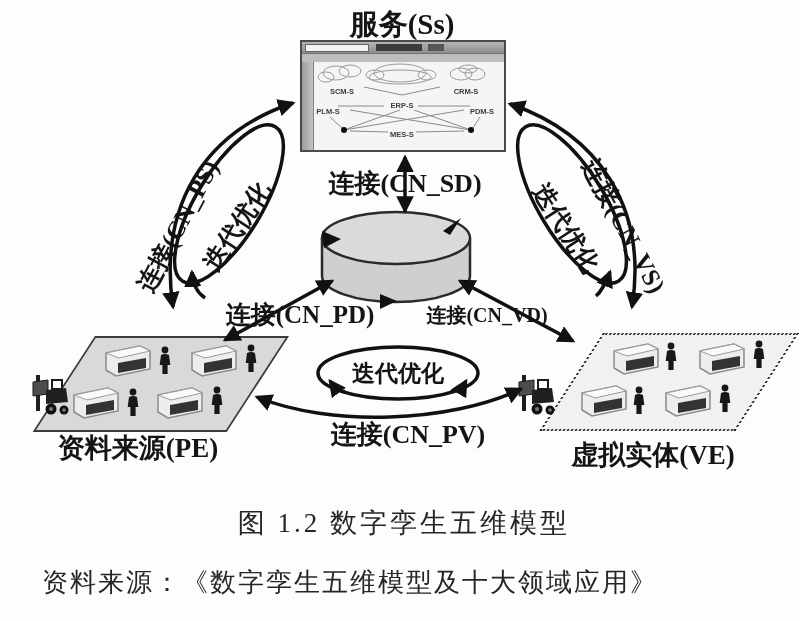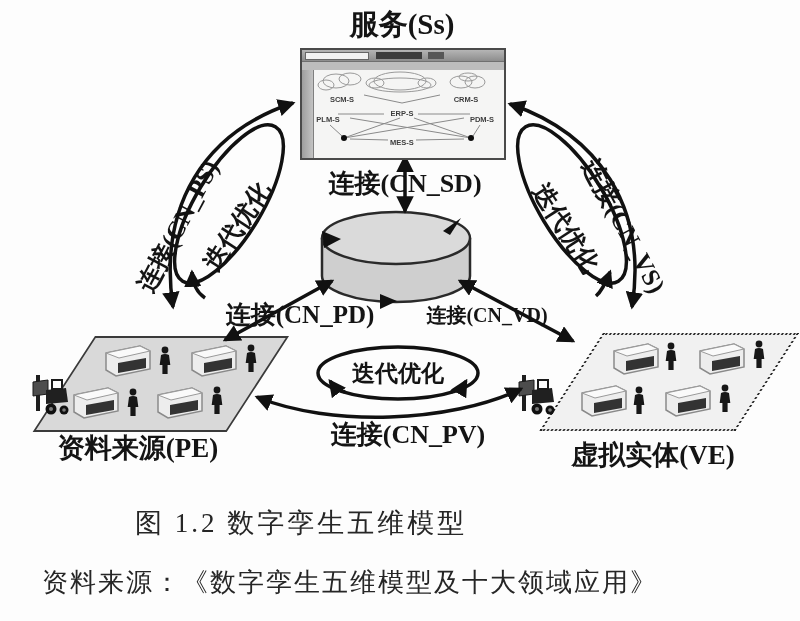--- a/index.html
+++ b/index.html
@@ -9,21 +9,21 @@
        font-weight:700;color:#141414;}
   .lbl.rot-l{transform:translate(-50%,-50%) rotate(-62deg);}
   .lbl.rot-l2{transform:translate(-50%,-50%) rotate(-57deg);}
   .lbl.rot-r{transform:translate(-50%,-50%) rotate(62deg);}
   .lbl.rot-r2{transform:translate(-50%,-50%) rotate(57deg);}
   .plate{position:absolute;transform-origin:0 0;transform:skewX(-33deg);z-index:1;}
   #pe-plate{left:95px;top:336px;width:190px;height:92px;background:#d9d9d9;border:2px solid #3a3a3a;}
   #ve-plate{left:603px;top:333px;width:192px;height:94px;background:#f1f1f1;border:2.5px dotted #2a2a2a;}
   .icon{position:absolute;z-index:2;}
   #arrows{position:absolute;left:0;top:0;z-index:3;}
-  #sw{position:absolute;left:300px;top:48px;width:206px;height:112px;background:#f97316;
+  #sw{position:absolute;left:300px;top:40px;width:206px;height:112px;background:#f97316;
       border:2px solid #4a4a4a;box-sizing:border-box;z-index:3;}
   #sw .tbar{height:11px;background:linear-gradient(#b5b5b5,#8d8d8d);position:relative;border-bottom:1px solid #707070;}
   #sw .tfield{position:absolute;left:3px;top:2px;width:62px;height:6px;background:#f2f2f2;border:1px solid #666;}
   #sw .tdark1{position:absolute;left:74px;top:2px;width:46px;height:7px;background:#3c3c3c;}
   #sw .tdark2{position:absolute;left:126px;top:2px;width:16px;height:7px;background:#575757;}
   #sw .mbar{height:8px;background:#bdbdbd;border-bottom:1px solid #8a8a8a;}
   #sw .wbody{position:absolute;left:0;top:20px;right:0;bottom:0;display:flex;}
   #sw .sbar{width:11px;background:linear-gradient(90deg,#9e9e9e,#c3c3c3);border-right:1px solid #7f7f7f;}
   #sw .canvas{flex:1;background:#f5f5f4;position:relative;}
   .cap{position:absolute;font-weight:400;color:#262626;}
@@ -218,16 +218,16 @@
   <div class="lbl rot-l2" style="left:237px;top:226px;font-size:25px">迭代优化</div>
   <div class="lbl rot-r" style="left:624px;top:226px;font-size:25px">连接(CN_VS)</div>
   <div class="lbl rot-r2" style="left:566px;top:228px;font-size:25px">迭代优化</div>
   <div class="lbl" style="left:300px;top:314px;font-size:25px">连接(CN_PD)</div>
   <div class="lbl" style="left:487px;top:315px;font-size:20px">连接(CN_VD)</div>
   <div class="lbl" style="left:398px;top:373px;font-size:23px">迭代优化</div>
   <div class="lbl" style="left:408px;top:434px;font-size:26px">连接(CN_PV)</div>
   <div class="lbl" style="left:138px;top:448px;font-size:27px">资料来源(PE)</div>
   <div class="lbl" style="left:653px;top:455px;font-size:27px">虚拟实体(VE)</div>
 
-  <div class="cap" style="left:135px;top:505px;width:420px;text-align:left;font-size:27px;letter-spacing:3px">图 1.2 数字孪生五维模型</div>
+  <div class="cap" style="left:150px;top:505px;width:420px;text-align:right;font-size:27px;letter-spacing:3px">图 1.2 数字孪生五维模型</div>
   <div class="cap" style="left:42px;top:565px;font-size:26px;letter-spacing:2px">资料来源：《数字孪生五维模型及十大领域应用》</div>
 
 </div>
 
 </body></html>

